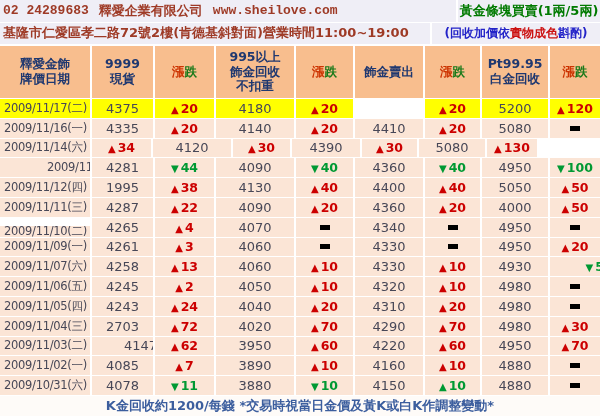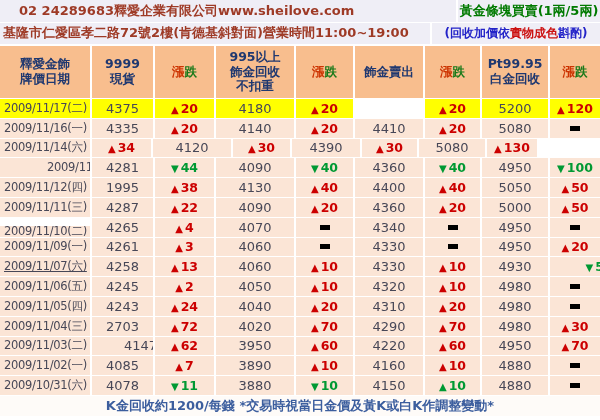--- a/index.html
+++ b/index.html
@@ -6,21 +6,21 @@
   html,body { background:#fff; }
   .page {
     width:600px; height:420px; overflow:hidden; background:#fff;
     font-family:"DejaVu Sans","Liberation Sans",sans-serif;
     -webkit-font-smoothing:antialiased;
   }
   
   .topbar { height:44px; display:flex; flex-direction:column; gap:1px; background:#fff; }
   .topline { flex:1; display:flex; gap:2px; }
   .topcell { background:var(--topbar-bg); display:flex; align-items:center; }
-  .topcell.left1 { flex:0 0 456px; padding-left:19px; gap:0; }
+  .topcell.left1 { flex:0 0 456px; padding-left:3px; gap:10px;font-family:Liberation Mono, monospace; }
   .topcell.right1 { flex:1; justify-content:center; }
   .topcell.left2 { flex:0 0 430px; padding-left:3px; }
   .topcell.right2 { flex:1; justify-content:center; }
   .maroon { color:var(--maroon); font-weight:bold; font-size:13px; white-space:nowrap; }
   .gold-title { color:var(--green-title); font-weight:bold; font-size:13px; white-space:nowrap; }
   .note { font-weight:bold; font-size:12px; color:var(--note-blue); white-space:nowrap; }
   .note .red { color:var(--note-red); }
   
   .gridtable { margin-top:2px; display:flex; flex-direction:column; gap:1px; background:#fff; }
   .trow { display:flex; gap:2px; }
@@ -211,21 +211,21 @@
           <span class="chg r"><span class="tri">▲</span>22</span>
         </div>
         <div class="cell" style="flex: 0 0 78px;">4090</div>
         <div class="cell" style="flex: 0 0 57px;">
           <span class="chg r"><span class="tri">▲</span>20</span>
         </div>
         <div class="cell" style="flex: 0 0 68px;">4360</div>
         <div class="cell" style="flex: 0 0 55px;">
           <span class="chg r"><span class="tri">▲</span>20</span>
         </div>
-        <div class="cell" style="flex: 0 0 66px;">5000</div>
+        <div class="cell" style="flex: 0 0 66px;">4000</div>
         <div class="cell" style="flex: 0 0 50px;">
           <span class="chg r"><span class="tri">▲</span>50</span>
         </div>
       </div>
       <div class="trow data">
         <div class="cell date" style="flex: 0 0 90px; margin-top: 8px;">2009/11/10(二)</div>
         <div class="cell" style="flex: 0 0 61px;">4265</div>
         <div class="cell" style="flex: 0 0 59px;">
           <span class="chg r"><span class="tri">▲</span>4</span>
         </div>
@@ -255,21 +255,21 @@
         <div class="cell" style="flex: 0 0 68px;">4330</div>
         <div class="cell" style="flex: 0 0 55px;">
           <span class="dash"></span>
         </div>
         <div class="cell" style="flex: 0 0 66px;">4950</div>
         <div class="cell" style="flex: 0 0 50px;">
           <span class="chg r"><span class="tri">▲</span>20</span>
         </div>
       </div>
       <div class="trow data">
-        <div class="cell date" style="flex: 0 0 90px; text-decoration: underline;">2009/11/07(六)</div>
+        <div class="cell date" style="flex: 0 0 90px;">2009/11/07(六)</div>
         <div class="cell" style="flex: 0 0 61px;">4258</div>
         <div class="cell" style="flex: 0 0 59px;">
           <span class="chg r"><span class="tri">▲</span>13</span>
         </div>
         <div class="cell" style="flex: 0 0 78px;">4060</div>
         <div class="cell" style="flex: 0 0 57px;">
           <span class="chg r"><span class="tri">▲</span>10</span>
         </div>
         <div class="cell" style="flex: 0 0 68px;">4330</div>
         <div class="cell" style="flex: 0 0 55px;">

